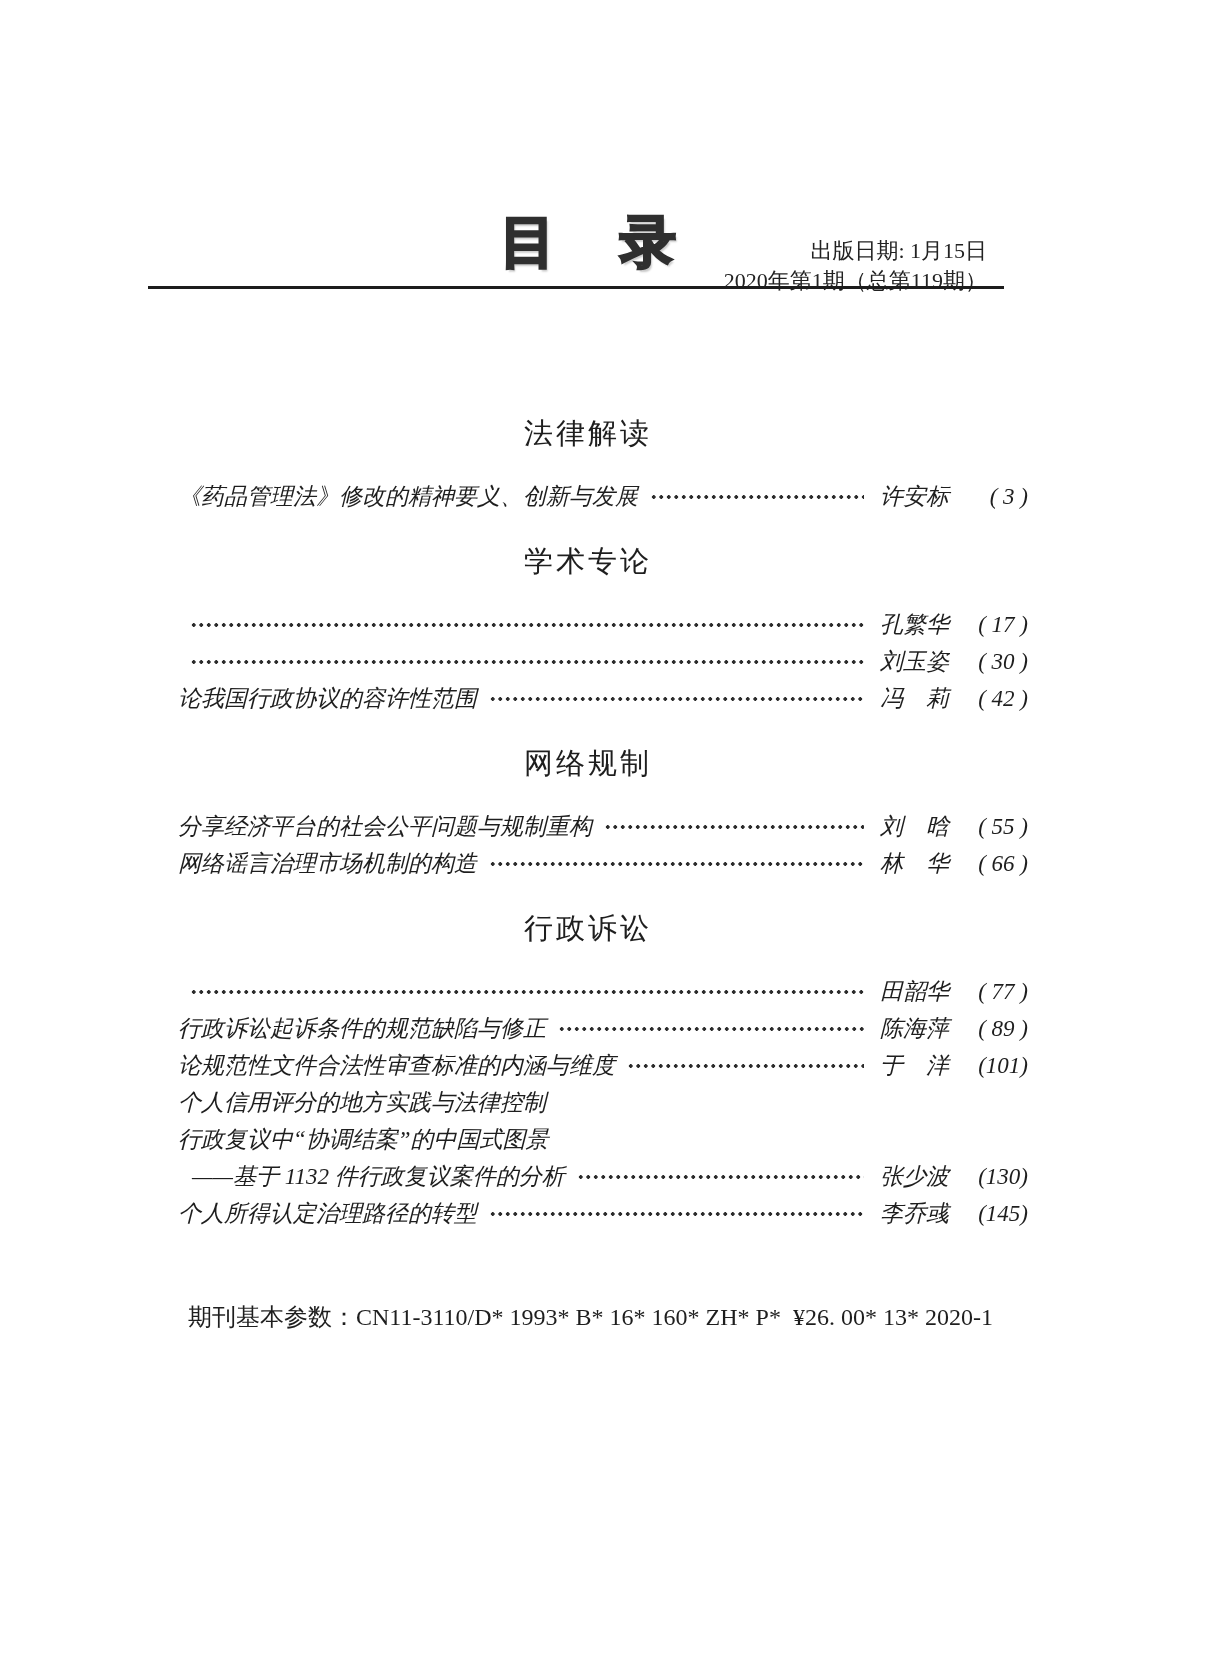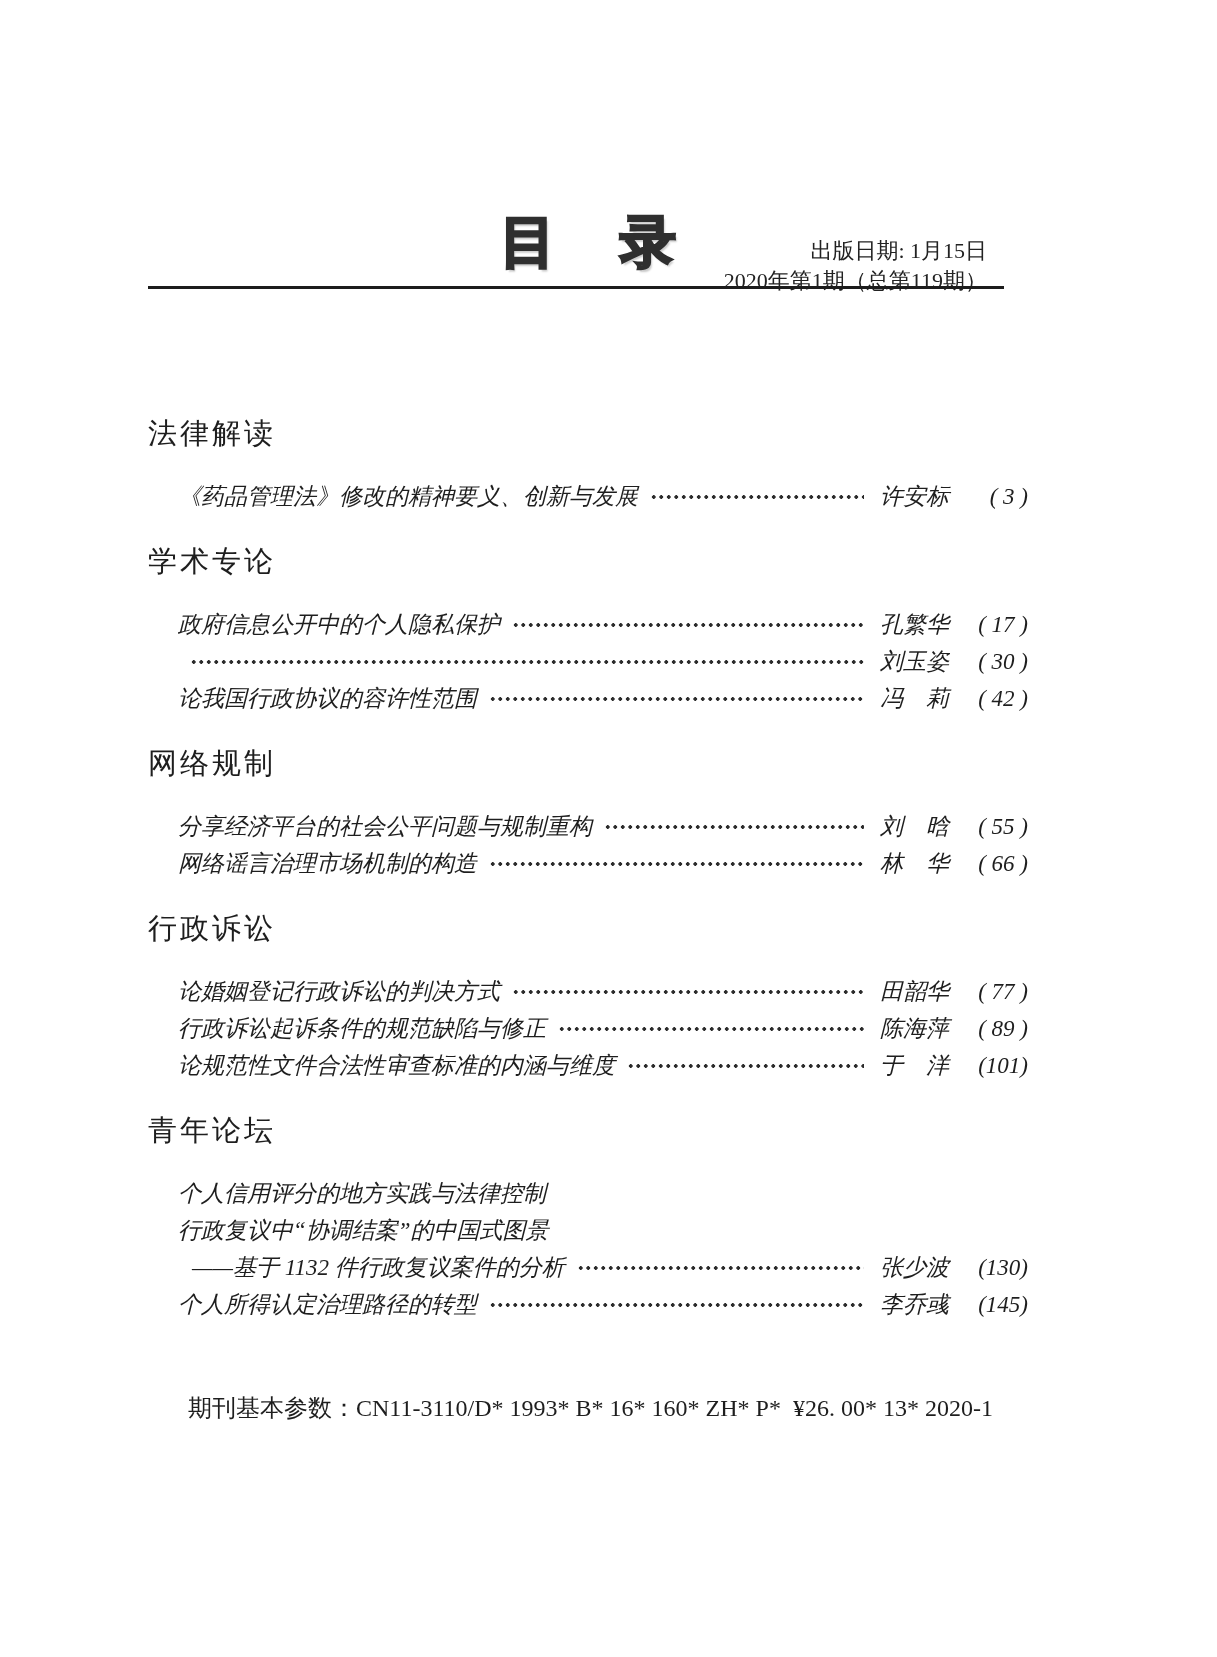--- a/index.html
+++ b/index.html
@@ -45,21 +45,21 @@
   main{
     display:flow-root;
     margin-left:148px;
     width:880px;
   }
   .sec{
     margin:28px 0 27px;
     font-size:29px;
     font-weight:400;
     line-height:36px;
-    text-align:left;
+    text-align:center;
     letter-spacing:3px;
     color:#1e1e1e;
   }
   .sec.first{margin-top:126px;}
   .row{
     display:flex;
     align-items:flex-start;
     padding-left:30px;
     font-size:23px;
     line-height:37px;
@@ -112,21 +112,20 @@
     <h2 class="sec first">法律解读</h2>
     <div class="row">
       <span class="t">《药品管理法》修改的精神要义、创新与发展</span>
       <span class="dots"></span>
       <span class="a">许安标</span>
       <span class="p">( 3 )</span>
     </div>
 
     <h2 class="sec">学术专论</h2>
     <div class="row">
-      <span class="t">政府信息公开中的个人隐私保护</span>
       <span class="dots"></span>
       <span class="a">孔繁华</span>
       <span class="p">( 17 )</span>
     </div>
     <div class="row">
       <span class="dots"></span>
       <span class="a">刘玉姿</span>
       <span class="p">( 30 )</span>
     </div>
     <div class="row">
@@ -145,39 +144,37 @@
     </div>
     <div class="row">
       <span class="t">网络谣言治理市场机制的构造</span>
       <span class="dots"></span>
       <span class="a">林　华</span>
       <span class="p">( 66 )</span>
     </div>
 
     <h2 class="sec">行政诉讼</h2>
     <div class="row">
-      <span class="t">论婚姻登记行政诉讼的判决方式</span>
       <span class="dots"></span>
       <span class="a">田韶华</span>
       <span class="p">( 77 )</span>
     </div>
     <div class="row">
       <span class="t">行政诉讼起诉条件的规范缺陷与修正</span>
       <span class="dots"></span>
       <span class="a">陈海萍</span>
       <span class="p">( 89 )</span>
     </div>
     <div class="row">
       <span class="t">论规范性文件合法性审查标准的内涵与维度</span>
       <span class="dots"></span>
       <span class="a">于　洋</span>
       <span class="p">(101)</span>
     </div>
 
-    <h2 class="sec">青年论坛</h2>
     <div class="row">
       <span class="t">个人信用评分的地方实践与法律控制</span>
     </div>
     <div class="row">
       <span class="t">行政复议中“协调结案”的中国式图景</span>
     </div>
     <div class="row indent">
       <span class="t">——基于 1132 件行政复议案件的分析</span>
       <span class="dots"></span>
       <span class="a">张少波</span>

